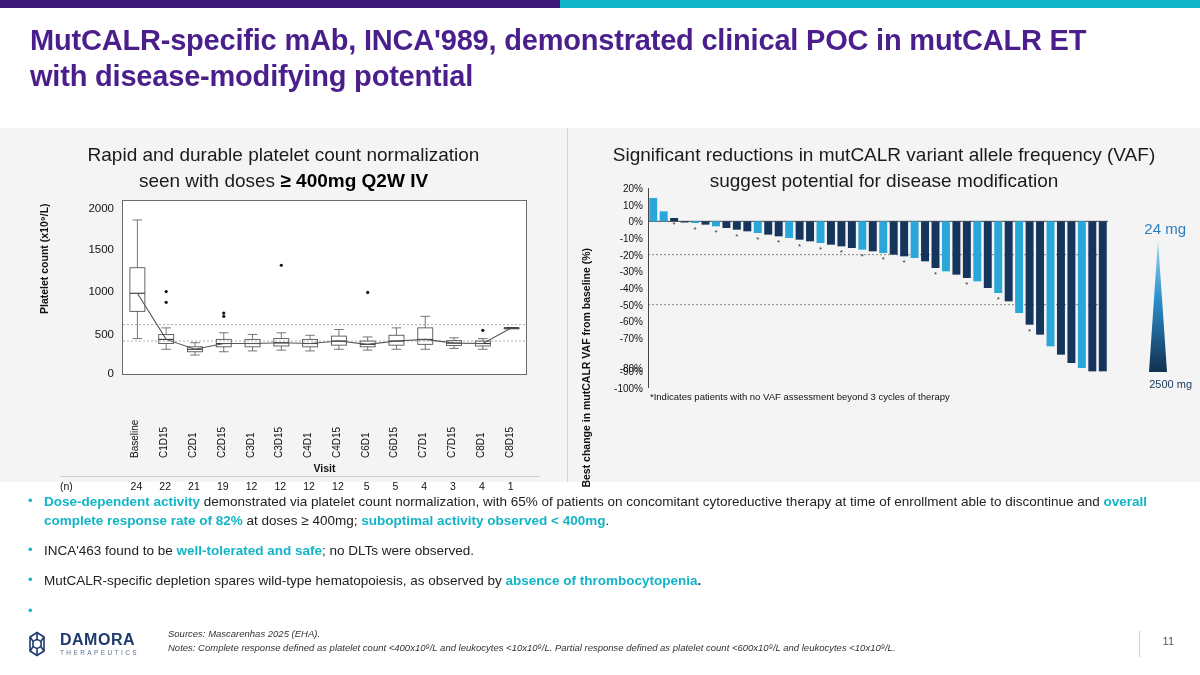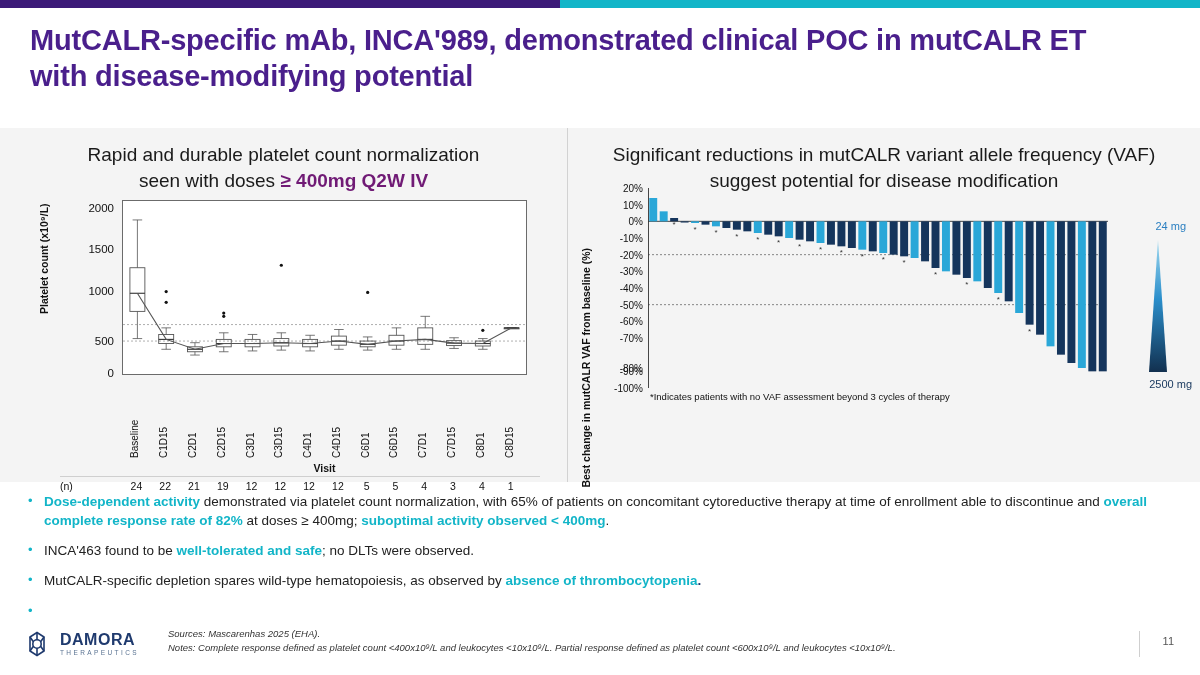--- a/index.html
+++ b/index.html
@@ -27,21 +27,21 @@
     background:#f4f4f4;
     display:flex;
   }
   .panel { position:relative; height:100%; }
   .panel-left { width:568px; border-right:1px solid #d2d2d2; }
   .panel-right { width:632px; }
 
   .panel-title {
     text-align:center; font-size:19px; color:#1a1a1a; padding-top:14px; line-height:1.35;
   }
-  .panel-title .accent { color:#701a75; font-weight:bold; }
+  .panel-title .accent { color:#000000; font-weight:bold; }
 
   
   .lchart { position:absolute; top:66px; left:0; width:568px; height:290px; }
   .l-ylabel {
     position:absolute; left:38px; top:120px;
     transform:rotate(-90deg); transform-origin:left top;
     font-size:10.5px; font-weight:bold; color:#111; white-space:nowrap;
   }
   .l-plot {
     position:absolute; left:122px; top:6px; width:405px; height:175px;
@@ -68,21 +68,21 @@
   .r-ylabel {
     position:absolute; left:12px; top:60px; width:16px;
     font-size:10.5px; font-weight:bold; color:#111; line-height:1.25;
     writing-mode:vertical-rl; transform:rotate(180deg); white-space:nowrap;
     text-align:center;
   }
   .r-yticks { position:absolute; left:30px; top:0; width:48px; height:200px; }
   .r-yticks div { position:absolute; right:3px; font-size:10px; color:#111; transform:translateY(-50%); }
   .r-plot { position:absolute; left:80px; top:0; width:460px; height:200px; }
   .r-footnote { position:absolute; left:82px; top:203px; font-size:9.5px; color:#111; }
-  .r-legend-top { position:absolute; right:14px; top:32px; font-size:11px; color:#2a7fc1;margin-left:32px; }
+  .r-legend-top { position:absolute; right:14px; top:32px; font-size:15px; color:#2a7fc1;margin-left:32px; }
   .r-legend-bot { position:absolute; right:8px; top:190px; font-size:11px; color:#16365c; }
   .r-wedge { position:absolute; right:24px; top:52px; width:36px; height:132px; }
 
   
   .bullets { position:absolute; top:492px; left:28px; width:1150px; font-size:13.5px; color:#222; }
   .bullet { display:flex; margin-bottom:11px; line-height:1.42; }
   .bullet .dot { color:#12b5c8; width:16px; flex:0 0 16px; font-size:13px; line-height:1.42;}
   .b-teal { color:#12b5c8; font-weight:bold; }
   .b-dark { color:#1f3a6e; font-weight:bold; }
 
@@ -110,21 +110,21 @@
   <div class="panel panel-left">
     <div class="panel-title">
       <span>Rapid and durable platelet count normalization</span><br>
       <span>seen with doses </span><span class="accent">≥ 400mg Q2W IV</span>
     </div>
 
     <div class="lchart">
       <div class="l-ylabel">Platelet count (x10⁹/L)</div>
       <div class="l-yticks" id="l-yticks">
           <div style="top: 179px;">0</div>
-          <div style="top: 147px;">500</div>
+          <div style="top: 140px;">500</div>
           <div style="top: 96.619px;">1000</div>
           <div style="top: 55.4286px;">1500</div>
           <div style="top: 14.2381px;">2000</div>
         </div>
       <div class="l-plot">
         <svg id="boxsvg" width="403" height="173" viewBox="0 0 403 173">
             <line x1="0" x2="403" y1="140.04761904761904" y2="140.04761904761904" stroke="#999" stroke-width="0.8" stroke-dasharray="2,2"></line>
             <line x1="0" x2="403" y1="123.57142857142858" y2="123.57142857142858" stroke="#999" stroke-width="0.8" stroke-dasharray="2,2"></line>
             <line x1="14.392857142857142" x2="14.392857142857142" y1="18.94761904761907" y2="66.72857142857143" stroke="#555" stroke-width="0.8"></line>
             <line x1="14.392857142857142" x2="14.392857142857142" y1="110.39047619047619" y2="137.57619047619048" stroke="#555" stroke-width="0.8"></line>

